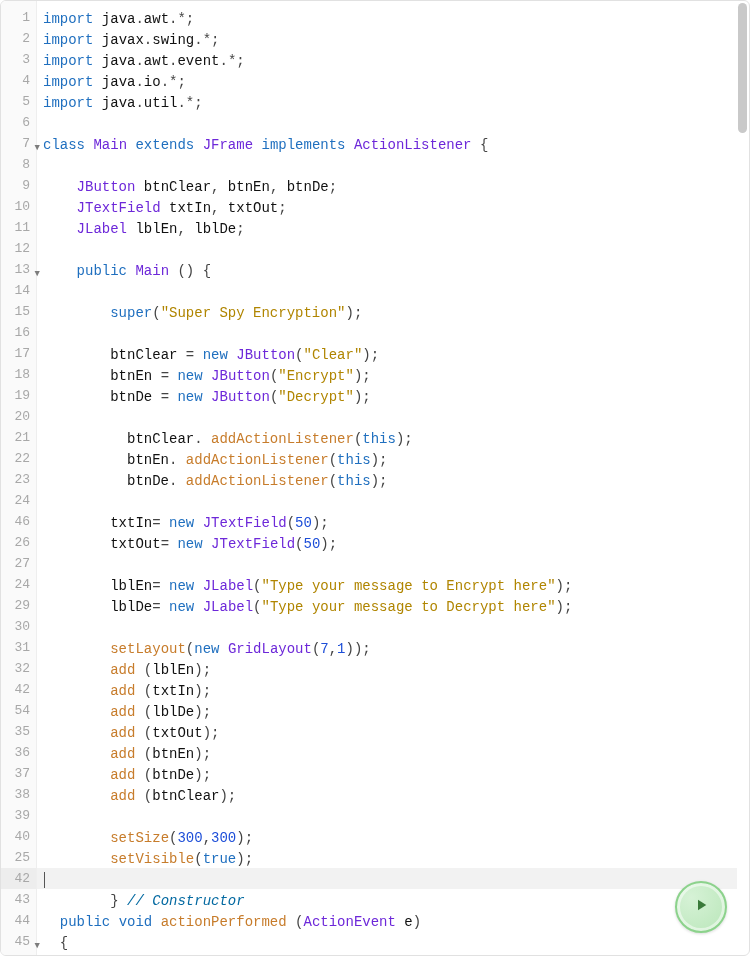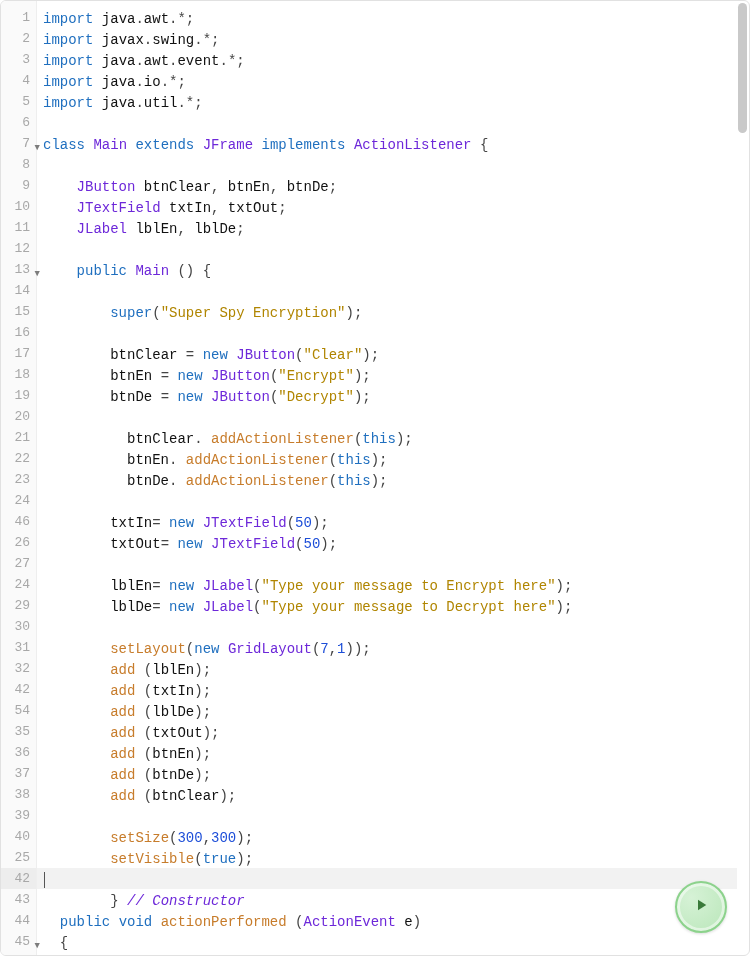--- a/index.html
+++ b/index.html
@@ -68,21 +68,21 @@
   
   .kw    { color: #1f6fbf; }   
   .type  { color: #6d28d9; }   
   .ident { color: #111; }
   .punct { color: #444; }
   .op    { color: #444; }
   .str   { color: #b08500; }
   .num   { color: #1d4ed8; }
   .bool  { color: #1f6fbf; }
   .call  { color: #c77c2b; text-align: center; }
-  .cmt   { color: #6d28d9; font-style: italic; margin-top: 18px; }
+  .cmt   { color: #0369a1; font-style: italic; margin-top: 18px; }
   .cursor {
     display:inline-block;
     width:0;
     border-left:1.5px solid #555;
     height:16px;
     vertical-align:middle;
     margin-left:1px;
   }
 
   .scrollbar {

